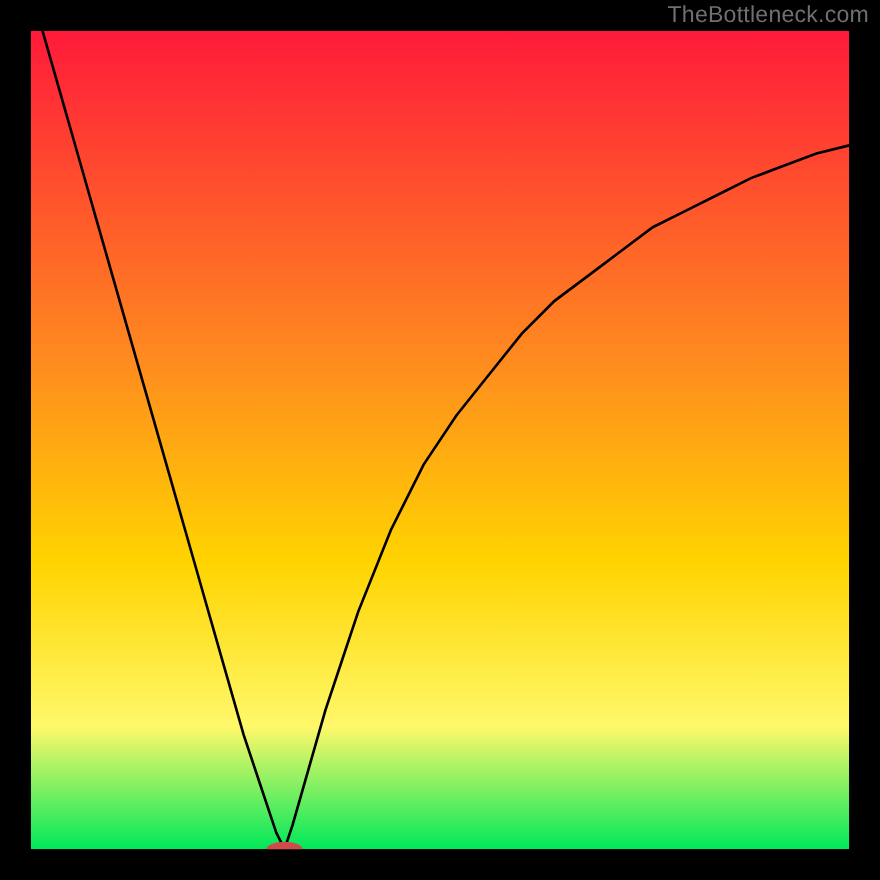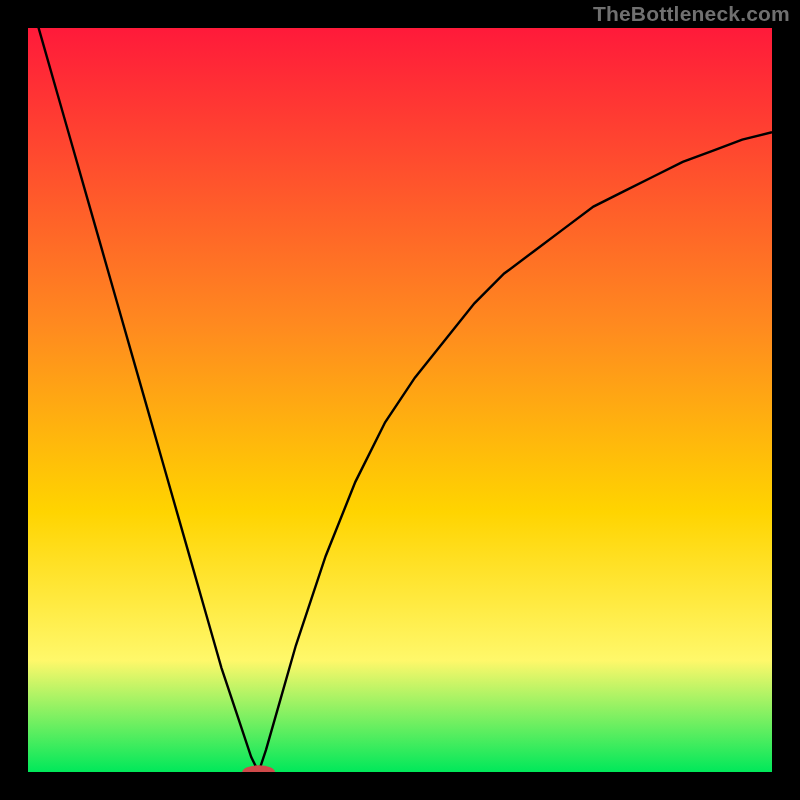--- a/index.html
+++ b/index.html
@@ -26,21 +26,21 @@
     width: 744px;
     height: 744px;
   }
   .watermark {
     position: absolute;
     top: 2px;
     right: 10px;
     color: #707070;
     font-size: 21px;
     letter-spacing: 0.2px;
-    font-weight: 700;
+    font-weight: 400;
   }
   svg { display: block; }
 </style>
 </head>
 <body>
 
 <div class="watermark">TheBottleneck.com</div>
 
 <div class="frame">
   <svg class="plot" viewBox="0 0 744 744" preserveAspectRatio="none">

